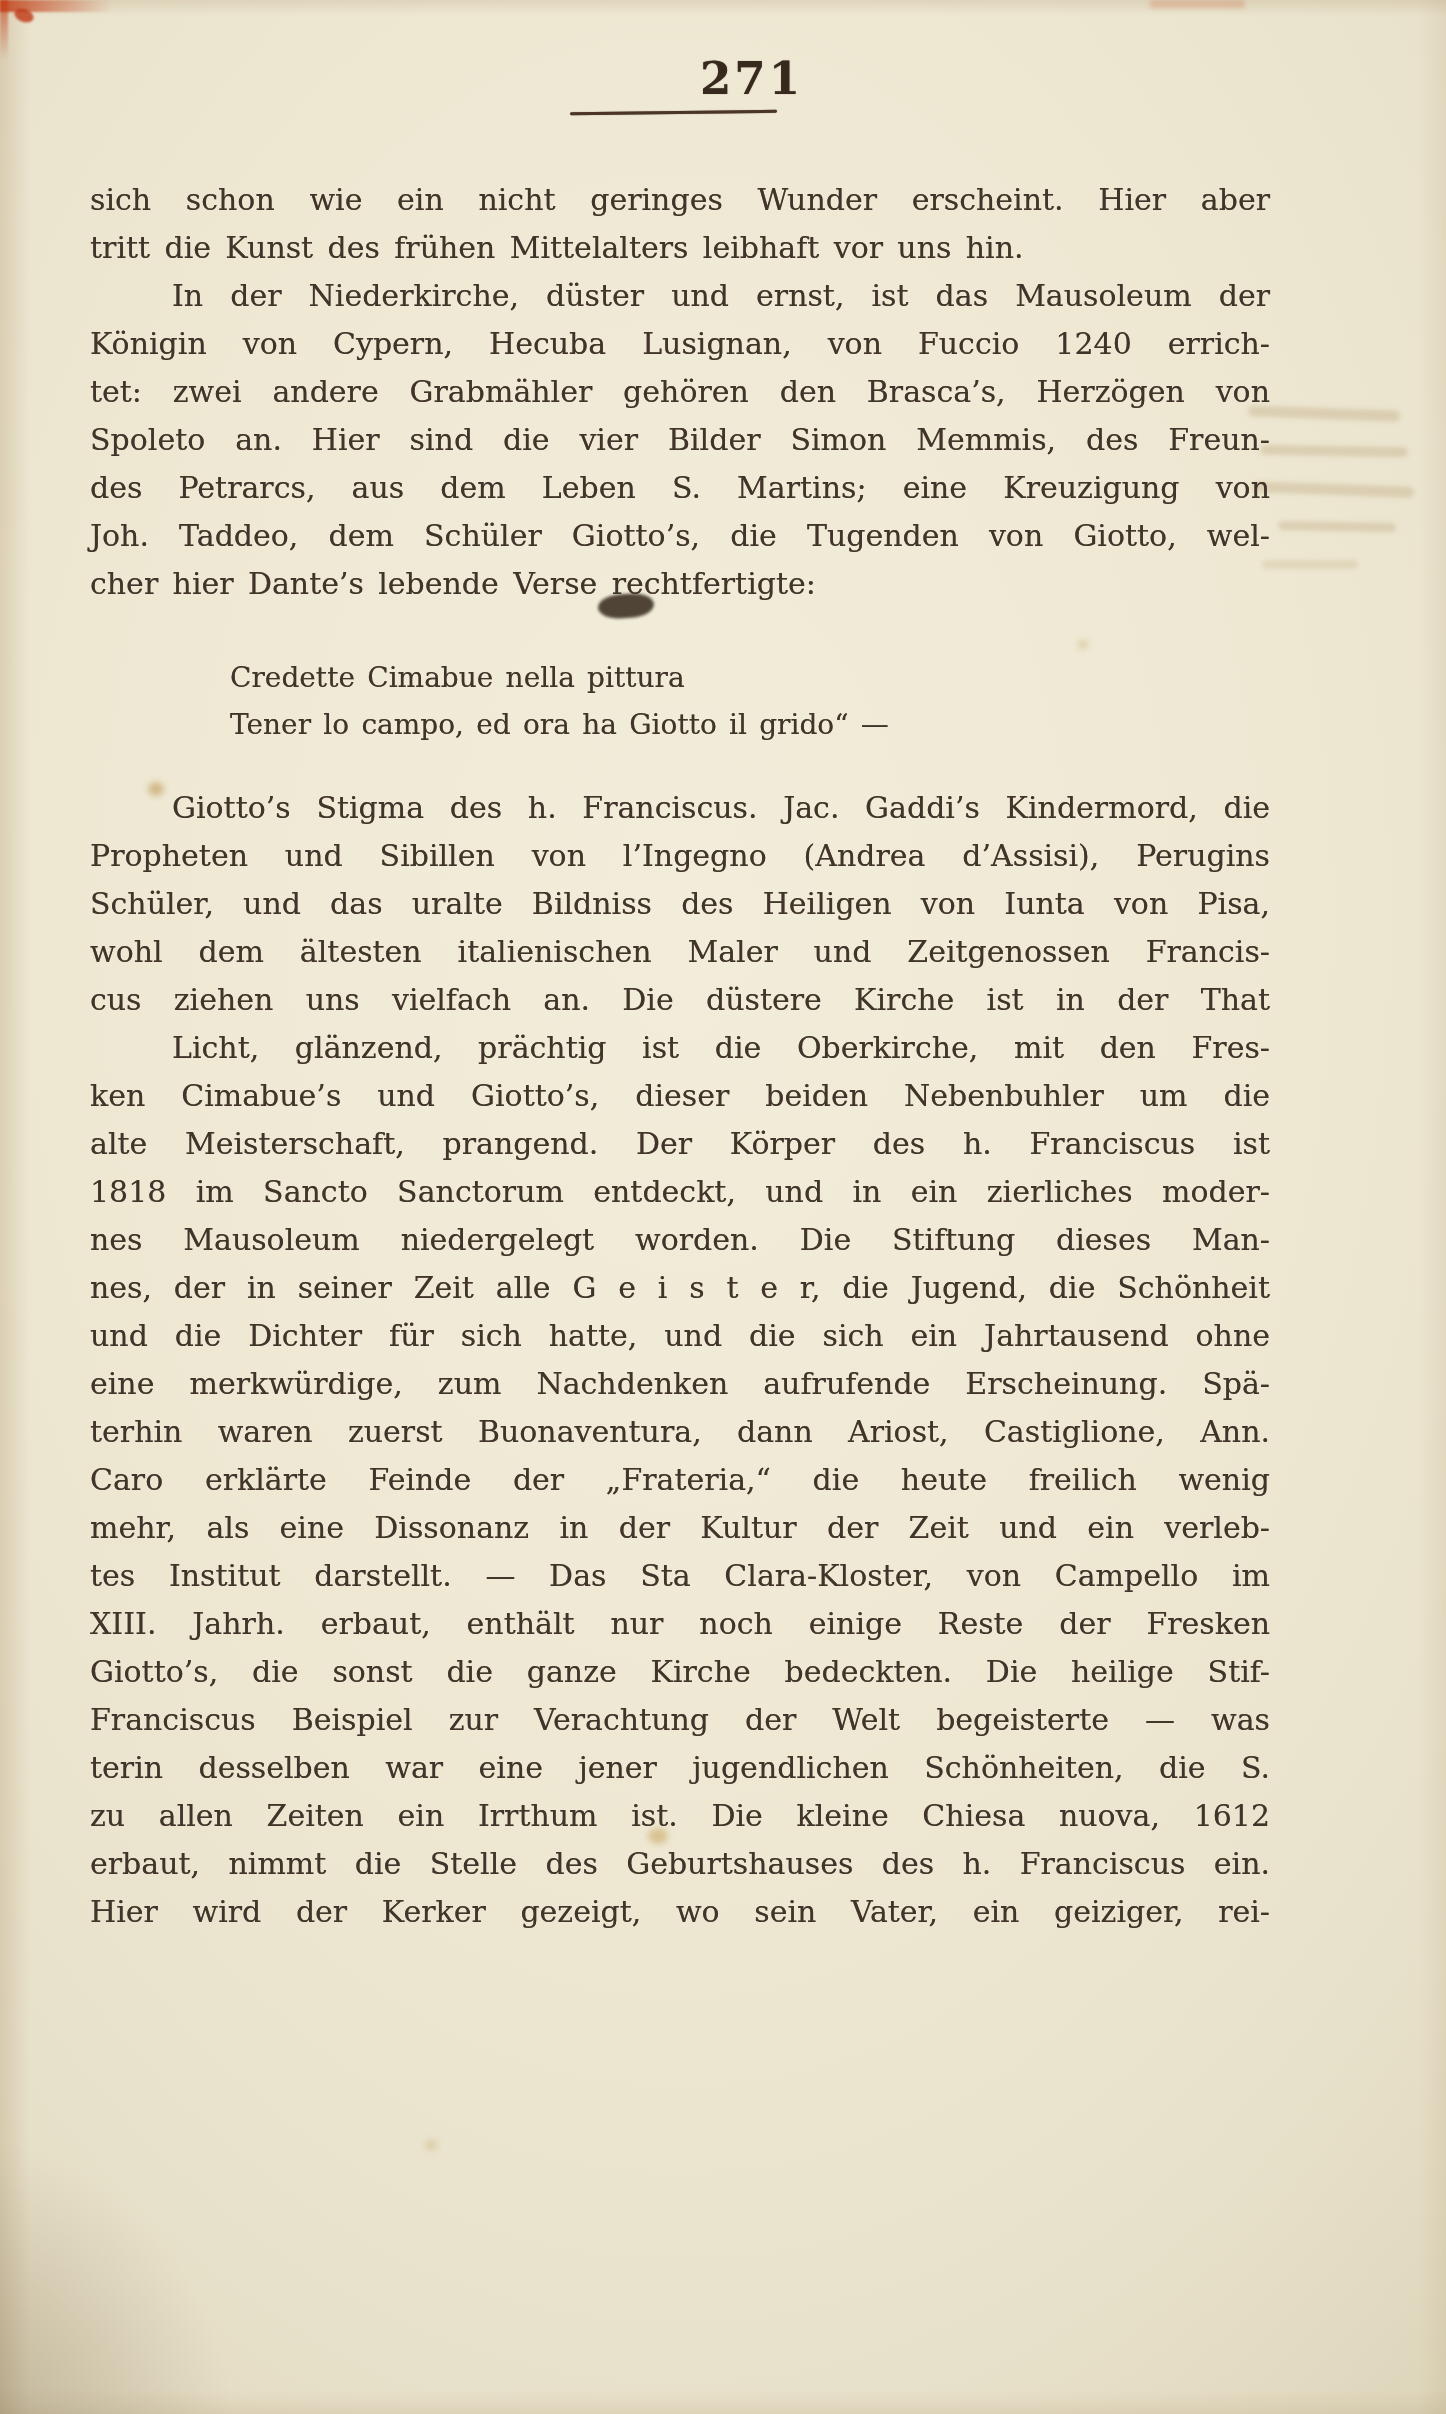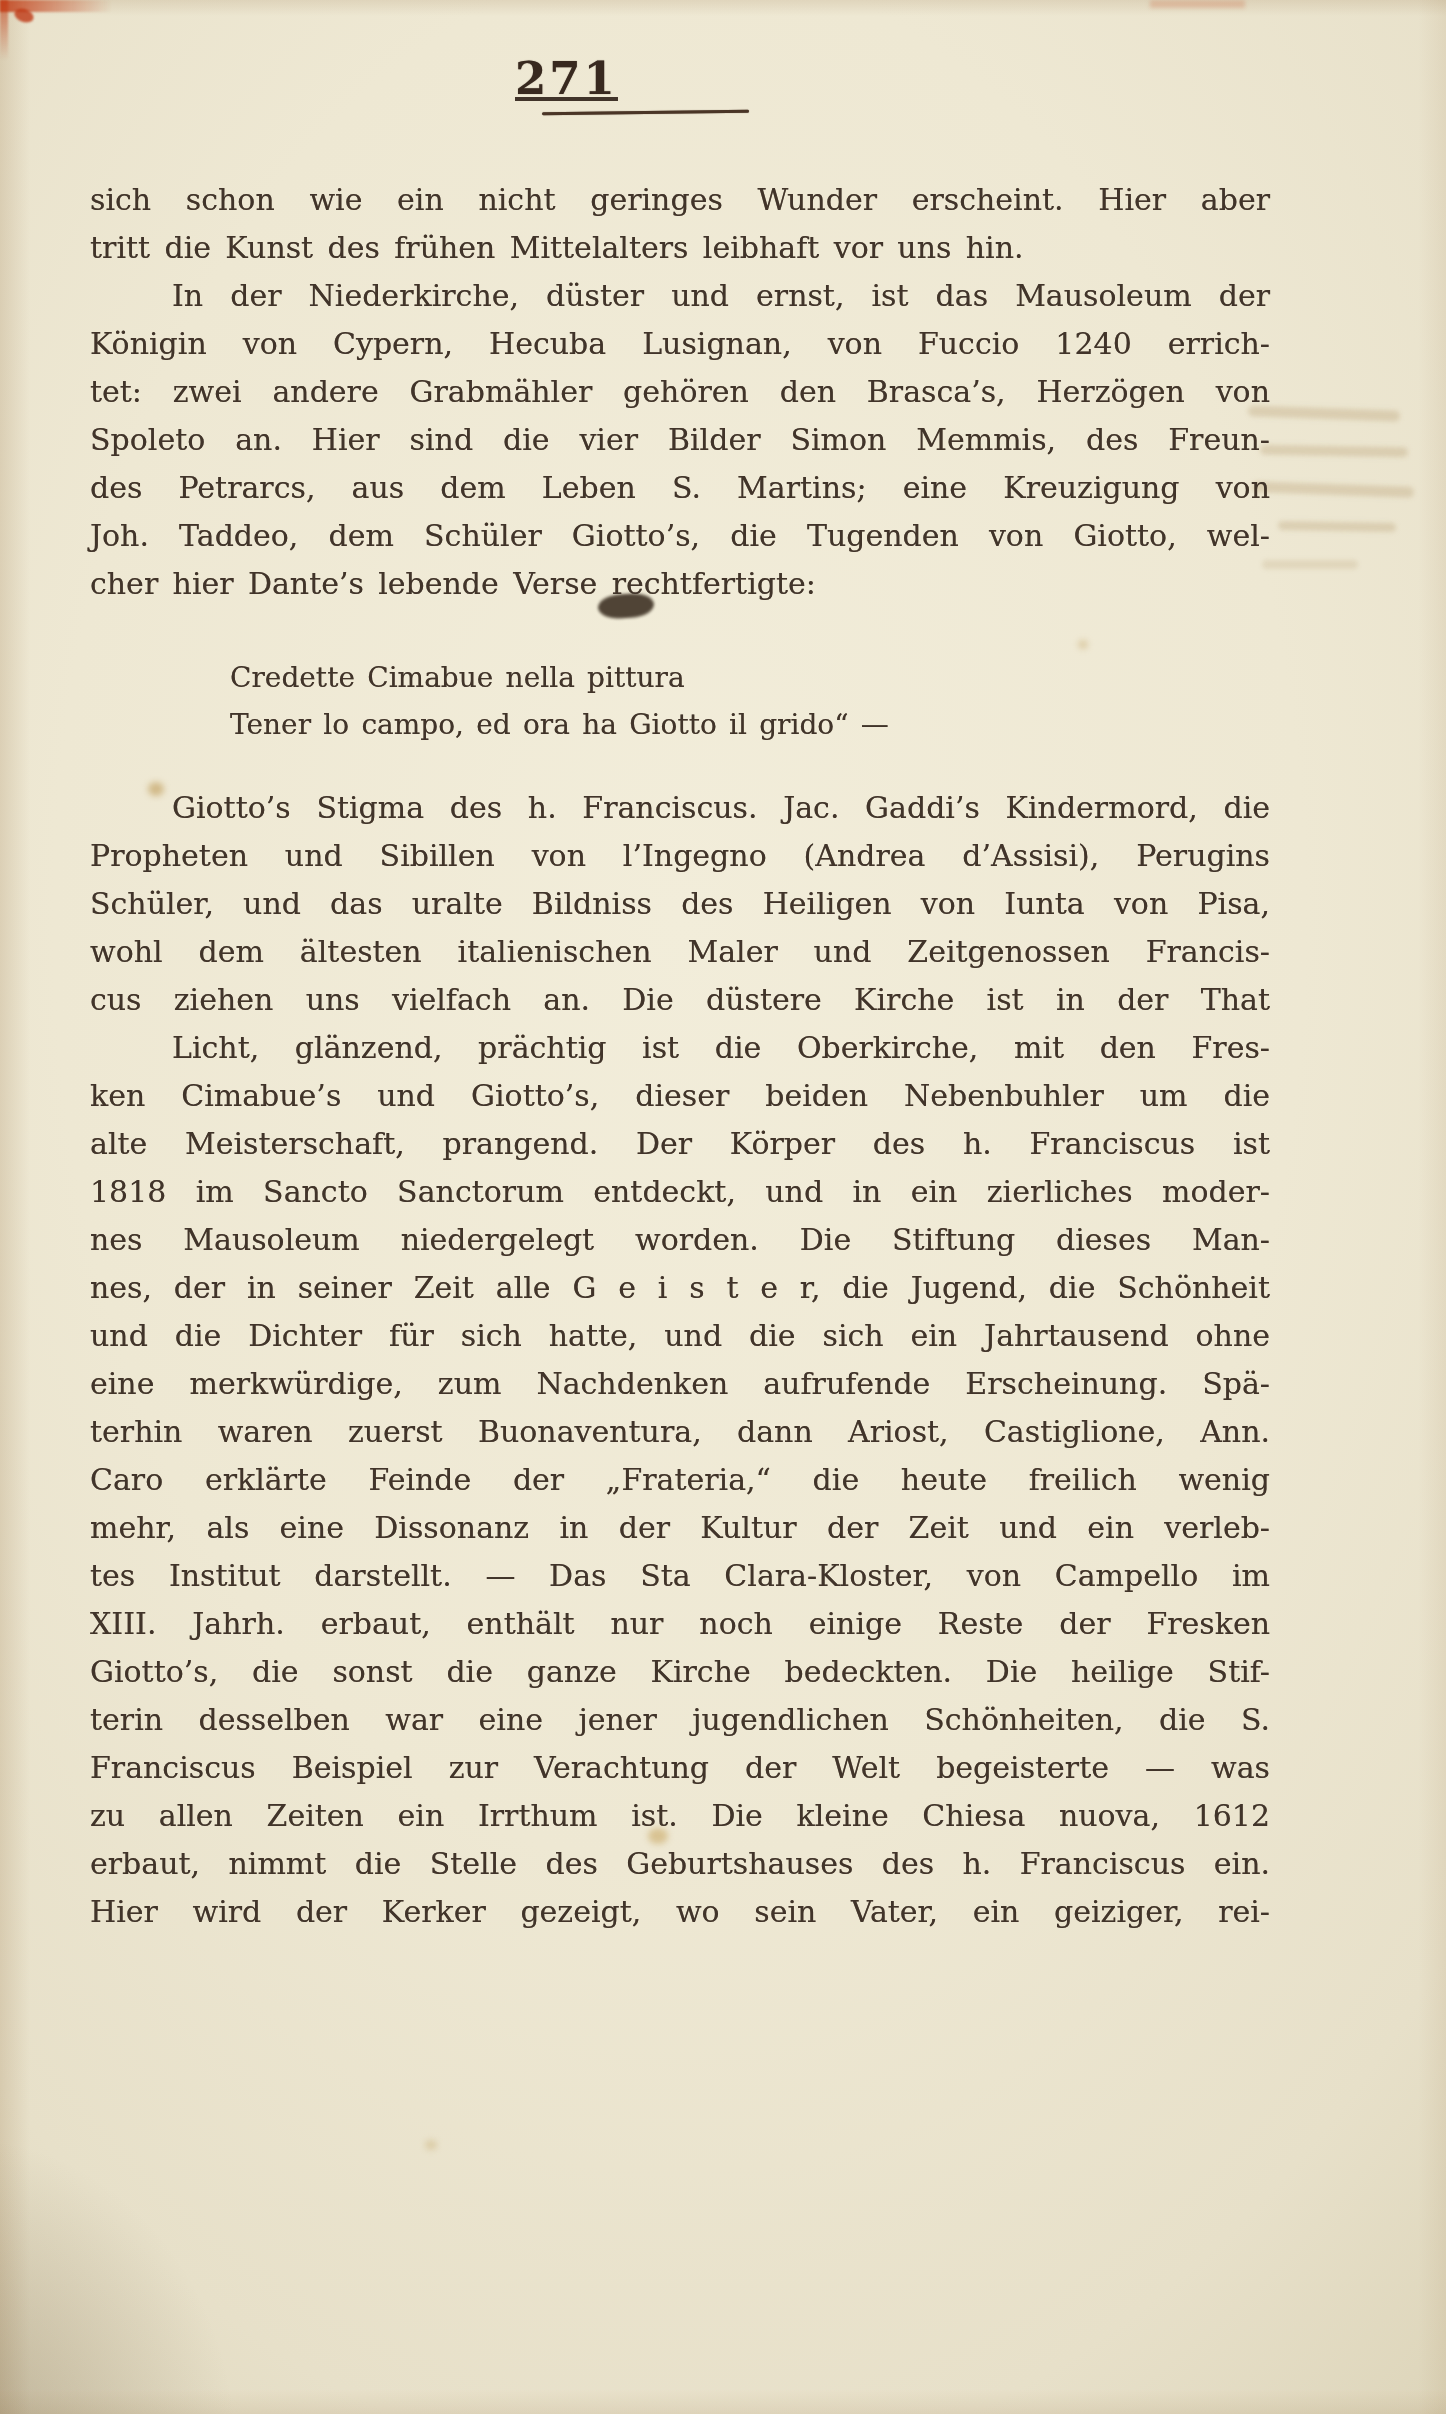--- a/index.html
+++ b/index.html
@@ -18,23 +18,22 @@
   }
   .vignette {
     position: absolute; inset: 0; pointer-events: none;
     background:
       linear-gradient(90deg,  rgba(150,115,70,.20), rgba(150,115,70,0) 30px),
       linear-gradient(270deg, rgba(150,115,70,.10), rgba(150,115,70,0) 28px),
       linear-gradient(180deg, rgba(150,115,70,.16), rgba(150,115,70,0) 16px),
       linear-gradient(0deg,   rgba(150,115,70,.12), rgba(150,115,70,0) 24px);
   }
   .page-number-wrap {
-    position: absolute; top: 52px; left: 515px; width: 260px;
-    text-align: left;
-    text-decoration: underline;
+    position: absolute; top: 52px; left: 543px; width: 260px;
+    text-align: right;
   }
   .page-number {
     font-size: 45px; font-weight: bold; letter-spacing: 3px;
     color: #38291f; text-shadow: 0 0 1px rgba(56,41,31,.6);
   }
   .page-rule {
     margin: 6px auto 0; width: 207px; height: 3px;
     background: #4a3526; border-radius: 2px; transform: rotate(-0.7deg);
     box-shadow: 0 0 1px rgba(74,53,38,.7);
   }
@@ -155,21 +154,21 @@
         <div class="line just">nes Mausoleum niedergelegt worden. Die Stiftung dieses Man-</div>
         <div class="line just">nes, der in seiner Zeit alle G e i s t e r, die Jugend, die Schönheit</div>
         <div class="line just">und die Dichter für sich hatte, und die sich ein Jahrtausend ohne</div>
         <div class="line just">eine merkwürdige, zum Nachdenken aufrufende Erscheinung. Spä-</div>
         <div class="line just">terhin waren zuerst Buonaventura, dann Ariost, Castiglione, Ann.</div>
         <div class="line just">Caro erklärte Feinde der „Frateria,“ die heute freilich wenig</div>
         <div class="line just">mehr, als eine Dissonanz in der Kultur der Zeit und ein verleb-</div>
         <div class="line just">tes Institut darstellt. — Das Sta Clara-Kloster, von Campello im</div>
         <div class="line just">XIII. Jahrh. erbaut, enthält nur noch einige Reste der Fresken</div>
         <div class="line just">Giotto’s, die sonst die ganze Kirche bedeckten. Die heilige Stif-</div>
+        <div class="line just">Franciscus Beispiel zur Verachtung der Welt begeisterte — was</div>
         <div class="line just">terin desselben war eine jener jugendlichen Schönheiten, die S.</div>
-        <div class="line just">Franciscus Beispiel zur Verachtung der Welt begeisterte — was</div>
         <div class="line just">zu allen Zeiten ein Irrthum ist. Die kleine Chiesa nuova, 1612</div>
         <div class="line just">erbaut, nimmt die Stelle des Geburtshauses des h. Franciscus ein.</div>
         <div class="line just">Hier wird der Kerker gezeigt, wo sein Vater, ein geiziger, rei-</div>
       </div>
     </div>
 
 </div>
 
 </body></html>

